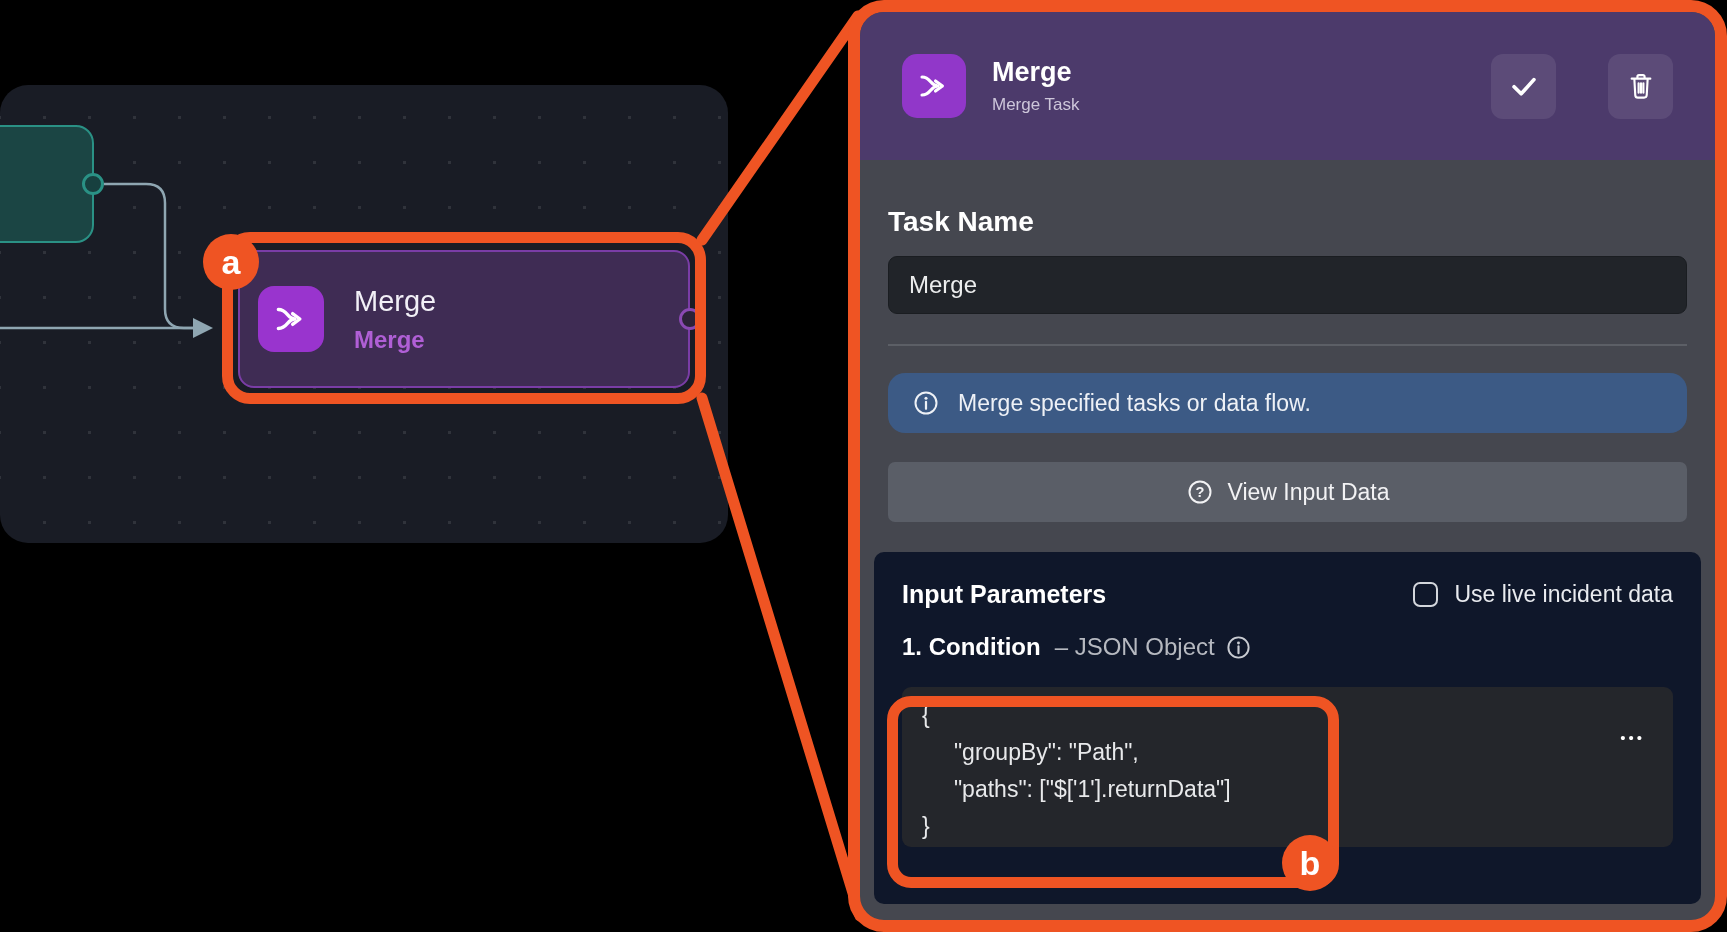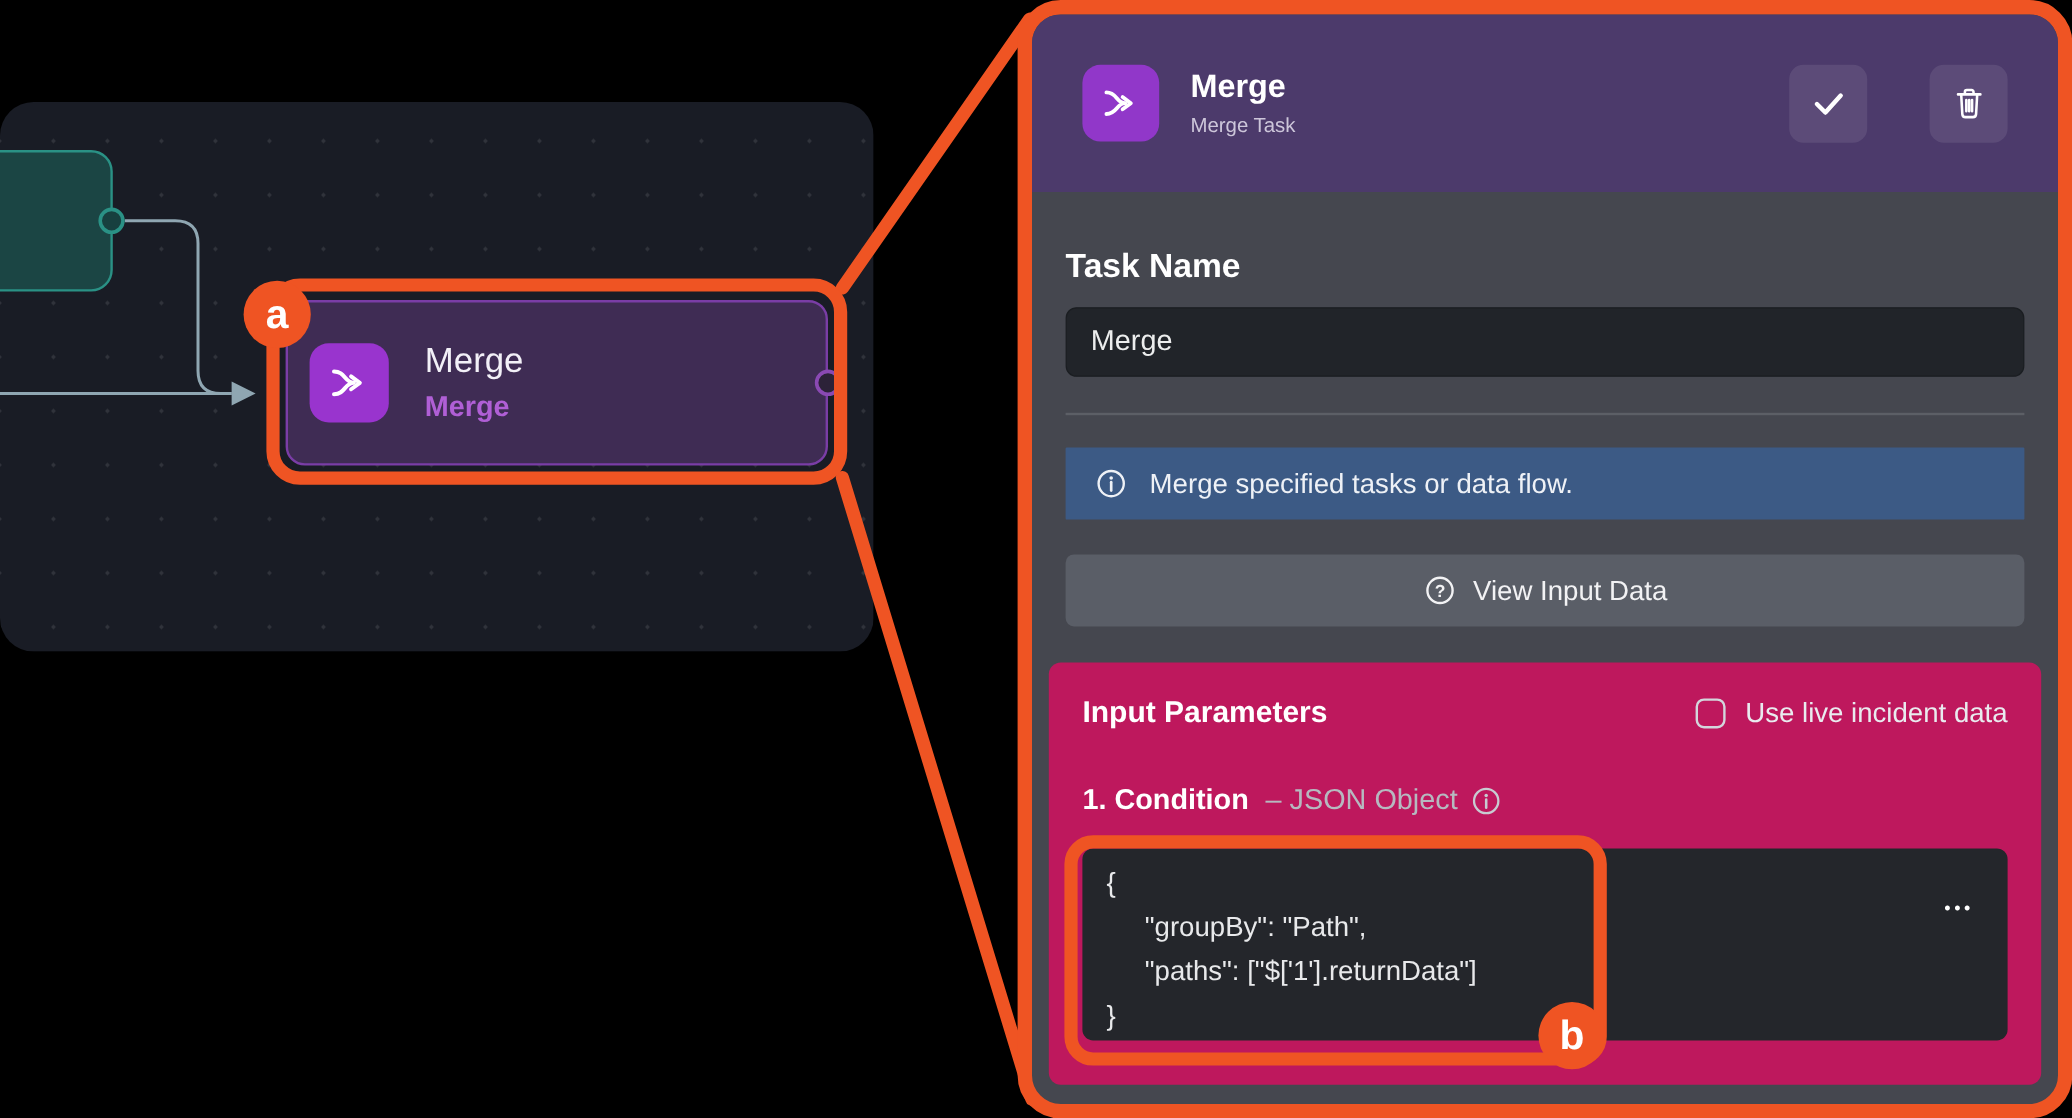--- a/index.html
+++ b/index.html
@@ -77,43 +77,43 @@
 
   .panel-body{padding:0 28px;}
   .field-label{margin-top:46px;font-size:28px;font-weight:bold;color:#fff;}
   .task-input{
     margin-top:18px;width:100%;height:58px;background:#212429;border:1px solid #1a1d21;
     border-radius:9px;color:#eceded;font-size:24px;padding:0 20px;outline:none;
     font-family:"Liberation Sans", sans-serif;
   }
   .divider{margin-top:30px;border:none;border-top:2px solid #5c5f66;}
   .info-banner{
-    margin-top:27px;height:60px;background:#3c5a85;border-radius:1px;
+    margin-top:27px;height:60px;background:#3c5a85;border-radius:17px;
     display:flex;align-items:center;gap:18px;padding:0 24px;
   }
   .info-banner .banner-text{font-size:23px;color:#eef1f6;}
   .sample-btn{
     margin-top:29px;height:60px;background:#5a5e67;border-radius:7px;
     display:flex;align-items:center;justify-content:center;gap:14px;cursor:pointer;
   }
   .sample-btn span{font-size:23px;color:#f2f2f4;}
 
   .params-card{
-    position:relative;margin:30px -14px 0;background:#be185d;border-radius:10px;
+    position:relative;margin:30px -14px 0;background:#0f172a;border-radius:10px;
     padding:28px;height:352px;
   }
   .params-head{display:flex;align-items:center;justify-content:space-between;}
   .params-title{font-size:25px;font-weight:bold;color:#fff;}
   .live-wrap{display:flex;align-items:center;gap:16px;}
   .checkbox{
     width:25px;height:25px;border:2.5px solid #d3d6dc;border-radius:7px;
     background:transparent;cursor:pointer;
   }
   .live-label{font-size:23px;color:#e9ebef;text-align:right;}
-  .cond-row{margin-top:44px;display:flex;align-items:center;gap:10px;text-align:center;}
+  .cond-row{margin-top:24px;display:flex;align-items:center;gap:10px;text-align:center;}
   .cond-bold{font-size:24px;font-weight:bold;color:#fff;}
   .cond-type{font-size:24px;color:#b6b9c0;margin-left:4px;}
   .code-block{
     position:relative;margin-top:26px;height:160px;background:#24262b;border-radius:9px;
     padding:10px 20px;color:#e8e9eb;font-size:23px;line-height:37px;
     white-space:pre;overflow:hidden;font-family:"Liberation Sans", sans-serif;
   }
   .code-more{
     position:absolute;right:28px;top:32px;color:#fff;font-size:15px;
     letter-spacing:3px;cursor:pointer;

